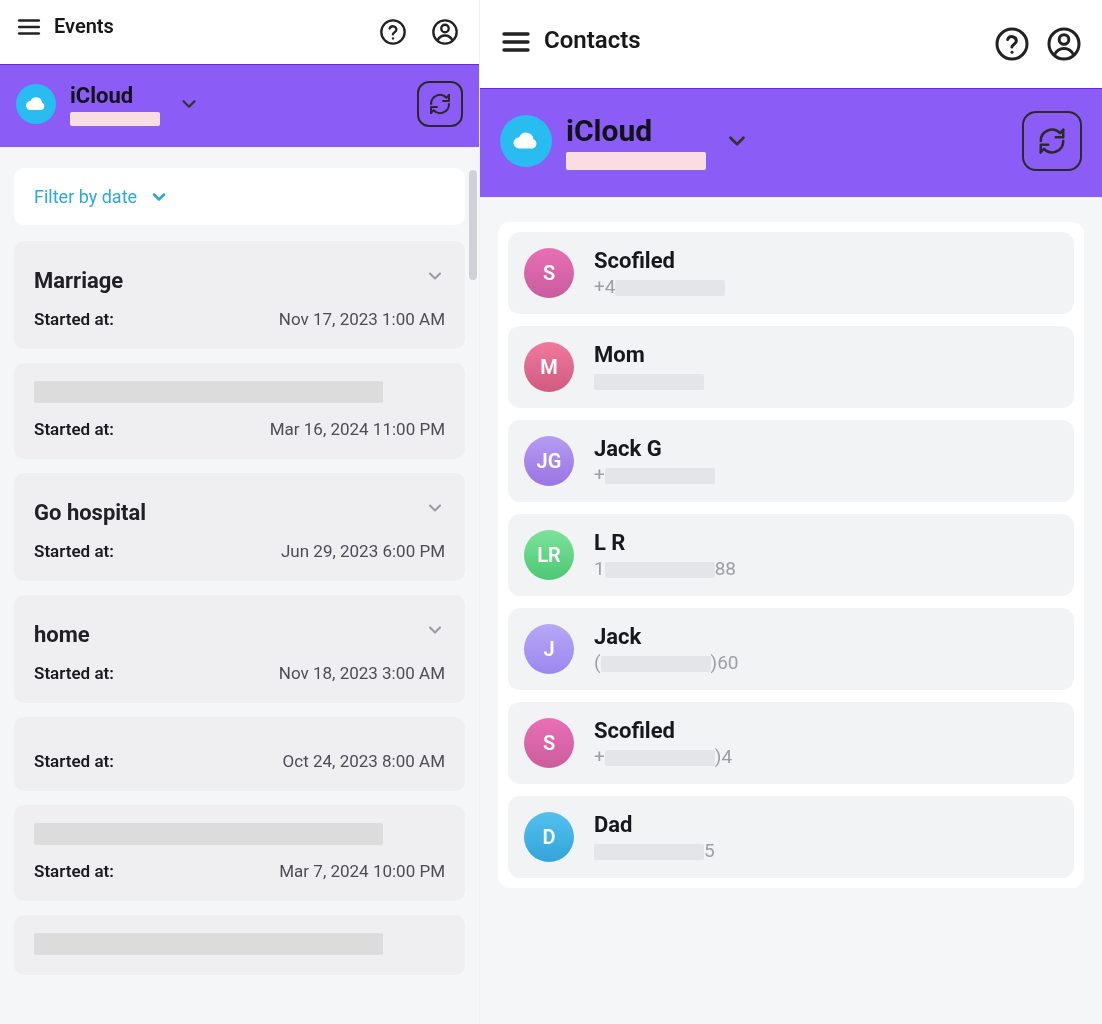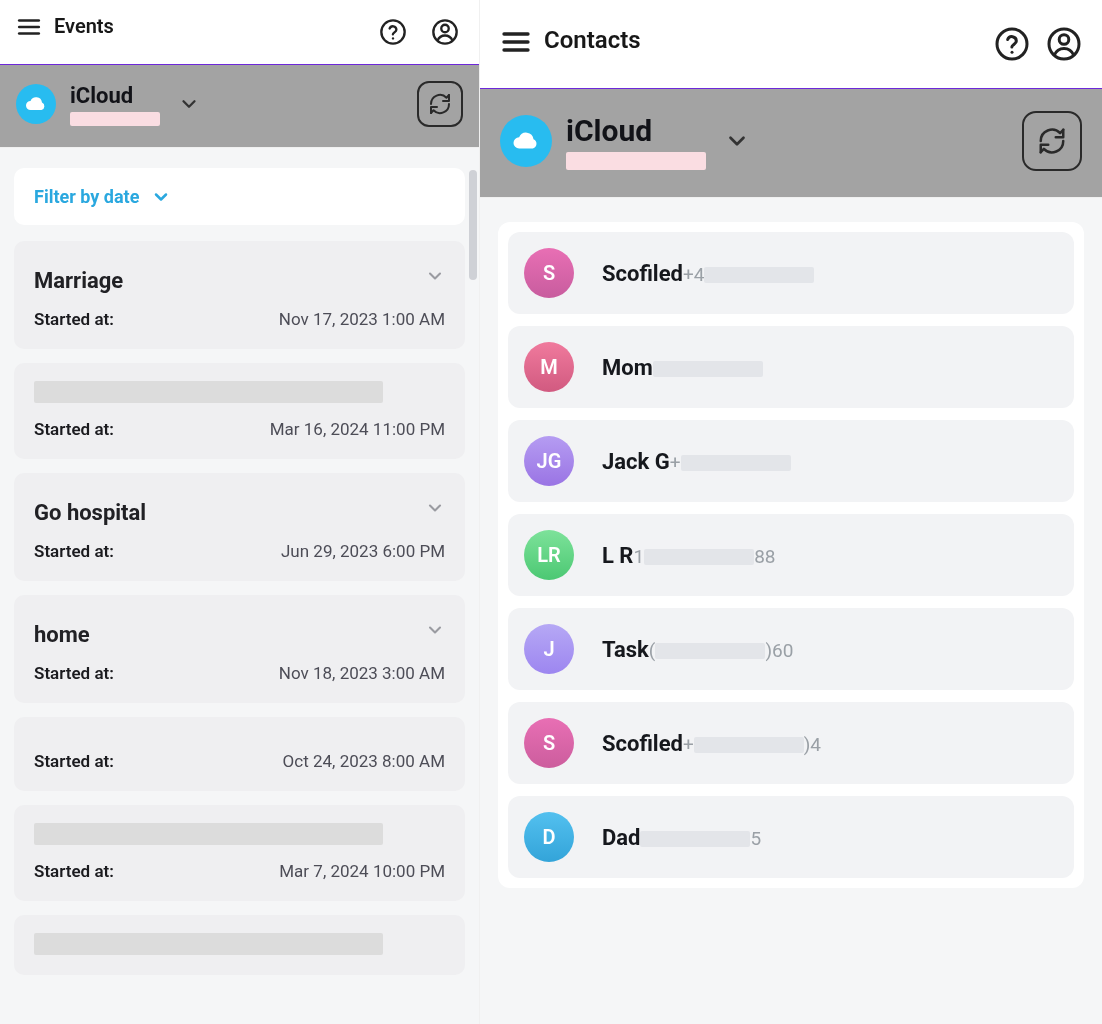--- a/index.html
+++ b/index.html
@@ -16,42 +16,42 @@
   
   .hdr { display:flex; padding: 14px 16px; border-bottom:1px solid #6d28d9; background:#fff; }
   .hdr .menu { margin-right:12px; cursor:pointer; }
   .hdr .title { font-weight:600; color:#181818; }
   .hdr .title-lg { font-size:24px; }
   .hdr .title-sm { font-size:20px; }
   .hdr .spacer { flex:1; }
   .hdr .iconbtn { width:36px; height:36px; display:flex; align-items:center; justify-content:center; margin-left:16px; cursor:pointer; color:#222; }
 
   
-  .acct { display:flex; align-items:center; padding:16px 16px 20px; border-bottom:1px solid #f0f0f0; background:#a3a3a3; }
+  .acct { display:flex; align-items:center; padding:16px 16px 20px; border-bottom:1px solid #f0f0f0; background:#8b5cf6; }
   .acct-right { padding:22px 20px 26px; }
   .acct .avatar-cloud {
     width:40px; height:40px; border-radius:50%; background:#28bcf0; display:flex; align-items:center; justify-content:center;
   }
   .acct-right .avatar-cloud { width:52px; height:52px; }
   .acct .acct-text { margin-left:14px; display:flex; flex-direction:column; }
   .acct .acct-name { font-size:22px; font-weight:700; color:#121318; }
   .acct-right .acct-name { font-size:30px; }
   .acct .acct-sub { margin-top:4px; width:90px; height:14px; background:#fadde2; border-radius:2px; }
   .acct-right .acct-sub { width:140px; height:18px; }
   .acct .chevbtn { margin-left:18px; color:#3b3f45; cursor:pointer; }
   .acct .syncbtn {
     margin-left:auto; width:46px; height:46px; border:2px solid #2a2a2a; border-radius:12px;
     display:flex; align-items:center; justify-content:center; cursor:pointer; color:#2a2a2a;
   }
   .acct-right .syncbtn { width:60px; height:60px; border-radius:14px; }
 
   
   .events-body { flex:1; background:#f5f6f7; padding:20px 14px; position:relative; overflow:hidden; }
   .filter { background:#fff; border-radius:10px; padding:18px 20px; display:flex; align-items:center; margin-bottom:16px; }
-  .filter .filter-label { color:#2aa8df; font-size:18px; font-weight:700; }
+  .filter .filter-label { color:#2aa8df; font-size:18px; font-weight:400; }
   .filter .filter-chev { margin-left:12px; color:#2aa8df; }
   .ev-card { background:#efeff1; border-radius:10px; padding:18px 20px 20px; margin-bottom:14px; }
   .ev-top { display:flex; align-items:center; }
   .ev-title { font-size:22px; font-weight:700; color:#212125;margin-top:9px; }
   .ev-chev { margin-left:auto; color:#9a9ba1; }
   .ev-placeholder { height:22px; background:#dcdcdc; border-radius:2px; width:85%; }
   .ev-row { display:flex; align-items:baseline; margin-top:16px; }
   .ev-label { font-size:17px; font-weight:600; color:#1b1b1f; }
   .ev-val { margin-left:auto; font-size:17px; color:#4d4d57; }
   .right-scroll { position:absolute; top:22px; right:2px; width:8px; height:110px; background:#cfd1d6; border-radius:4px; }
@@ -61,21 +61,21 @@
   .contacts-list { background:#fff; border-radius:12px; padding:10px 10px; display:flex; flex-direction:column; gap:12px; }
   .c-row { background:#f2f3f5; border-radius:12px; padding:16px 16px; display:flex; align-items:center; cursor:pointer; }
   .c-av { width:50px; height:50px; border-radius:50%; display:flex; align-items:center; justify-content:center; color:#fff; font-weight:600; font-size:20px; flex-shrink:0; }
   .c-av-S  { background:linear-gradient(180deg,#e86fb4,#c85c9e); }
   .c-av-M  { background:linear-gradient(180deg,#f07a9d,#d15a80); }
   .c-av-JG { background:linear-gradient(180deg,#b59cf2,#9a74e4); }
   .c-av-LR { background:linear-gradient(180deg,#7de29a,#4cc873); }
   .c-av-J  { background:linear-gradient(180deg,#b6a8f5,#9d86f0); }
   .c-av-S2 { background:linear-gradient(180deg,#e86fb4,#cc5d9d); }
   .c-av-D  { background:linear-gradient(180deg,#53c0ef,#33a4d9); }
-  .c-text { margin-left:28px; display:flex; overflow:hidden; }
+  .c-text { margin-left:20px; display:flex; flex-direction:column; overflow:hidden; }
   .c-name { font-size:22px; font-weight:700; color:#16181d; }
   .c-sub  { font-size:19px; color:#9aa0a6; margin-top:2px; }
   .c-sub .blurspan { display:inline-block; height:16px; background:#e3e5e9; border-radius:2px; vertical-align:middle; }
 
   
   svg { display:block; }
 </style>
 </head>
 <body>
 
@@ -297,21 +297,21 @@
         <div class="c-row">
           <div class="c-av c-av-LR">LR</div>
           <div class="c-text">
             <span class="c-name">L R</span>
             <span class="c-sub"><span>1</span><span class="blurspan" style="width: 110px;"></span><span>88</span></span>
           </div>
         </div>
         <div class="c-row">
           <div class="c-av c-av-J">J</div>
           <div class="c-text">
-            <span class="c-name">Task</span>
+            <span class="c-name">Jack</span>
             <span class="c-sub"><span>(</span><span class="blurspan" style="width: 110px;"></span><span>)60</span></span>
           </div>
         </div>
         <div class="c-row">
           <div class="c-av c-av-S2">S</div>
           <div class="c-text">
             <span class="c-name">Scofiled</span>
             <span class="c-sub"><span>+</span><span class="blurspan" style="width: 110px;"></span><span>)4</span></span>
           </div>
         </div>

